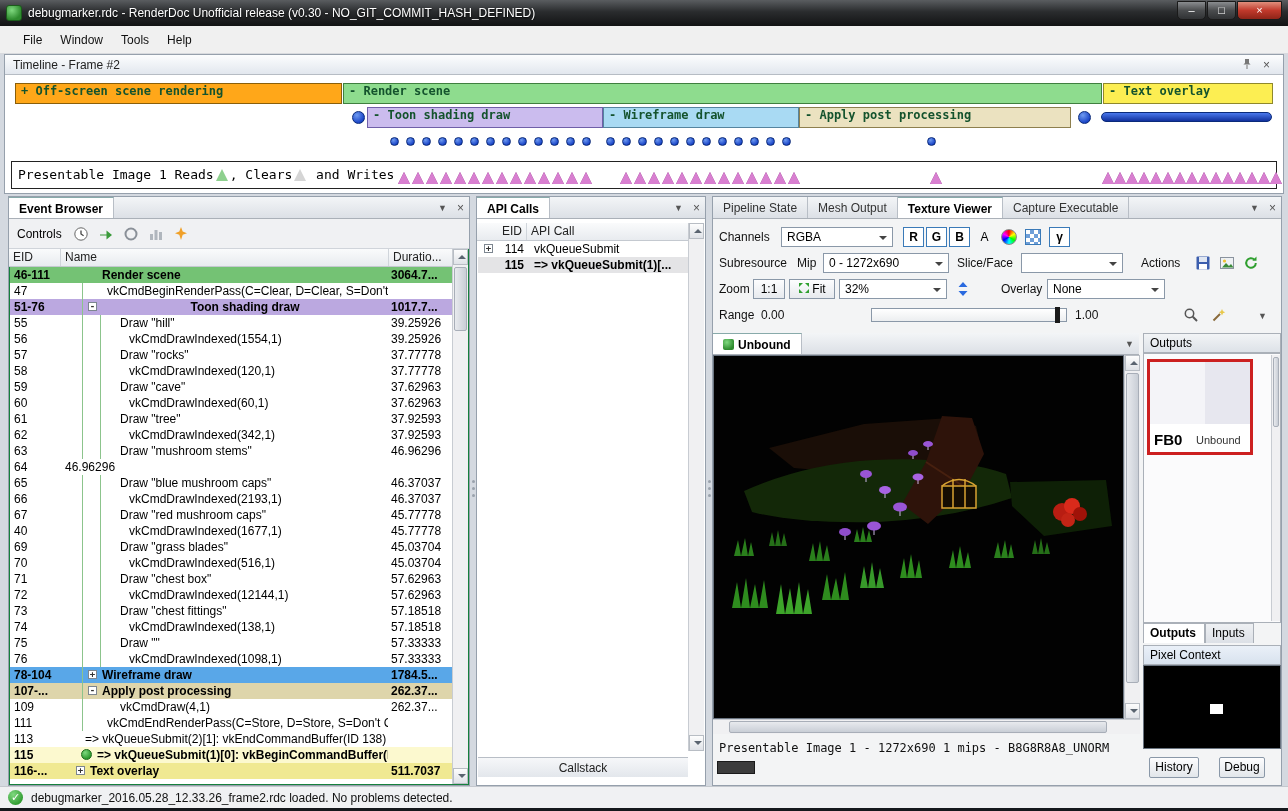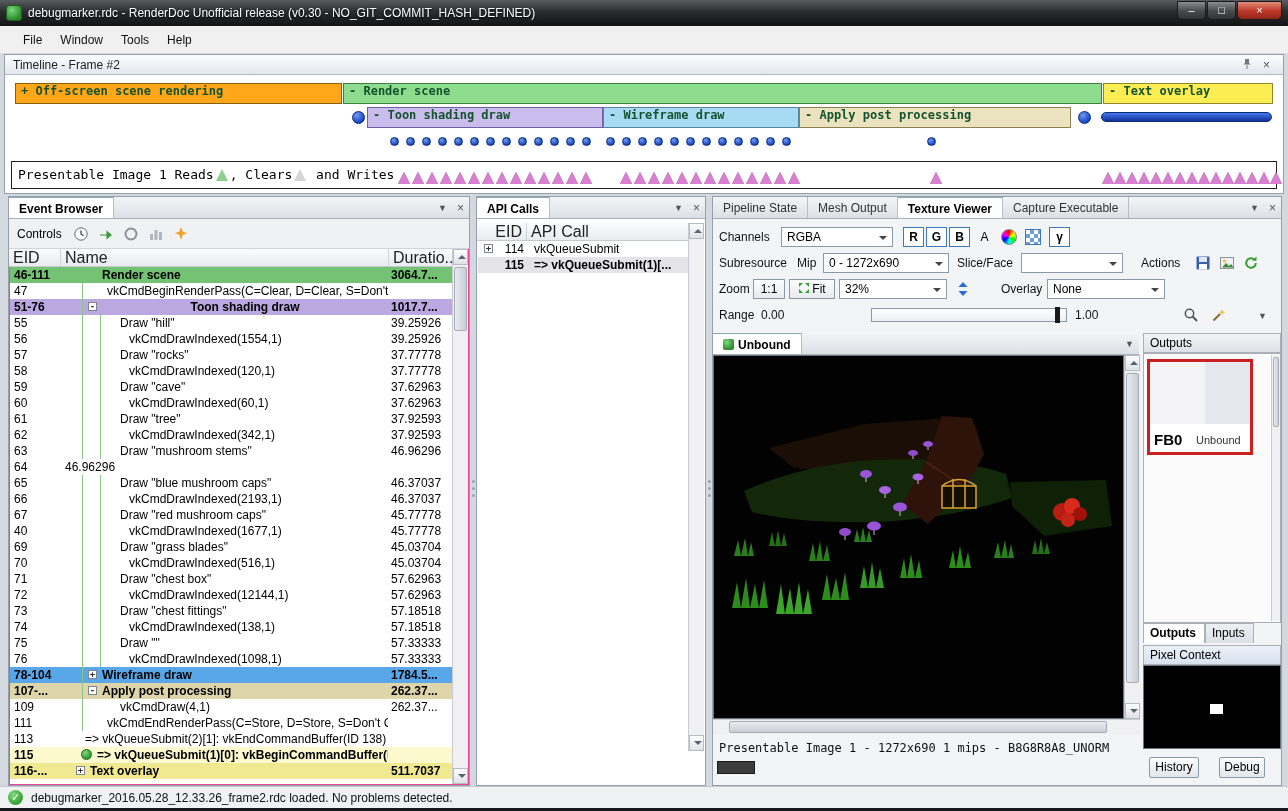--- a/index.html
+++ b/index.html
@@ -48,26 +48,26 @@
   .tl-pill { position:absolute; height:10px; border-radius:5px; background:linear-gradient(#4a78ec,#11309c); border:1px solid #0a2a7a; }
   .legend { position:absolute; left:6px; top:106px; width:1266px; height:28px; border:1px solid #222;
     background:#fff; font:13px "DejaVu Sans Mono",monospace; line-height:26px; padding-left:6px; white-space:nowrap; }
   .tri { position:absolute; bottom:4px; width:0; height:0; border-left:6px solid transparent; border-right:6px solid transparent;
     border-bottom:12px solid #d87fd0; filter:drop-shadow(0 0 0.5px #8a3a88); }
   .itri { display:inline-block; width:0; height:0; border-left:6px solid transparent; border-right:6px solid transparent;
     border-bottom:12px solid #8ed08e; vertical-align:-2px; margin:0 2px; }
   .itri.gray { border-bottom-color:#d5d5d5; }
 
   
-  #eventbrowser { left:8px; top:196px; width:462px; height:590px; background:#ec4899; }
+  #eventbrowser { left:8px; top:196px; width:462px; height:590px; background:#15803d; }
   .toolbar { height:30px; background:#f0f1f3; border-bottom:1px solid #d0d4da; display:flex; align-items:center; padding:0 8px; }
   .toolbar .lbl { font-size:12px; margin-right:10px; }
   .ico { display:inline-flex; width:18px; height:18px; align-items:center; justify-content:center; margin-right:7px; }
   .ehead { display:flex; height:18px; background:linear-gradient(#fafbfc,#e8ebef); border-bottom:1px solid #c4c9d0;
-    font-size:16px; color:#222; }
+    font-size:12px; color:#222; }
   .ehead span { border-right:1px solid #d0d5db; padding-left:4px; line-height:17px; }
   .c-eid { width:52px; flex:none; padding-left:4px; overflow:hidden; white-space:nowrap;}
   .c-name { flex:1; position:relative; overflow:hidden; white-space:nowrap; }
   .c-dur { width:64px; flex:none; overflow:hidden; white-space:nowrap; padding-left:3px;}
   .erow { display:flex; height:16px; line-height:16px; font-size:12px; color:#000; }
   .ntext { display:block; font-style:normal; overflow:hidden; white-space:nowrap; }
   .guide { position:absolute; top:0; bottom:0; width:1px; background:#8cc48c; }
   .guide.g1 { left:20px; } .guide.g2 { left:38px; }
   .expbox { position:absolute; top:3px; width:9px; height:9px; border:1px solid #7d8690; background:#fff;
     font:700 9px/7px "DejaVu Sans Mono",monospace; text-align:center; color:#333; font-style:normal; }
@@ -560,20 +560,21 @@
       </div>
       <div class="arow" style="background: rgb(228, 228, 230); font-weight: bold;">
         <span class="a-eid">115</span>
         <span class="a-call">=&gt; vkQueueSubmit(1)[...</span>
       </div>
     </div>
   <div class="vscroll" style="right:1px; top:26px; bottom:34px;">
     <div class="varrow up"></div>
     <div class="varrow down" style="position:absolute; bottom:0; left:0; right:0;"></div>
   </div>
+  <div class="callstack">Callstack</div>
 </div>
 
 <div class="splitdots" style="left:707px; top:480px;">
     <i></i>
     <i></i>
     <i></i>
   </div>
 
 <div id="rightpanel" class="panel">
   <div class="tabbar">

